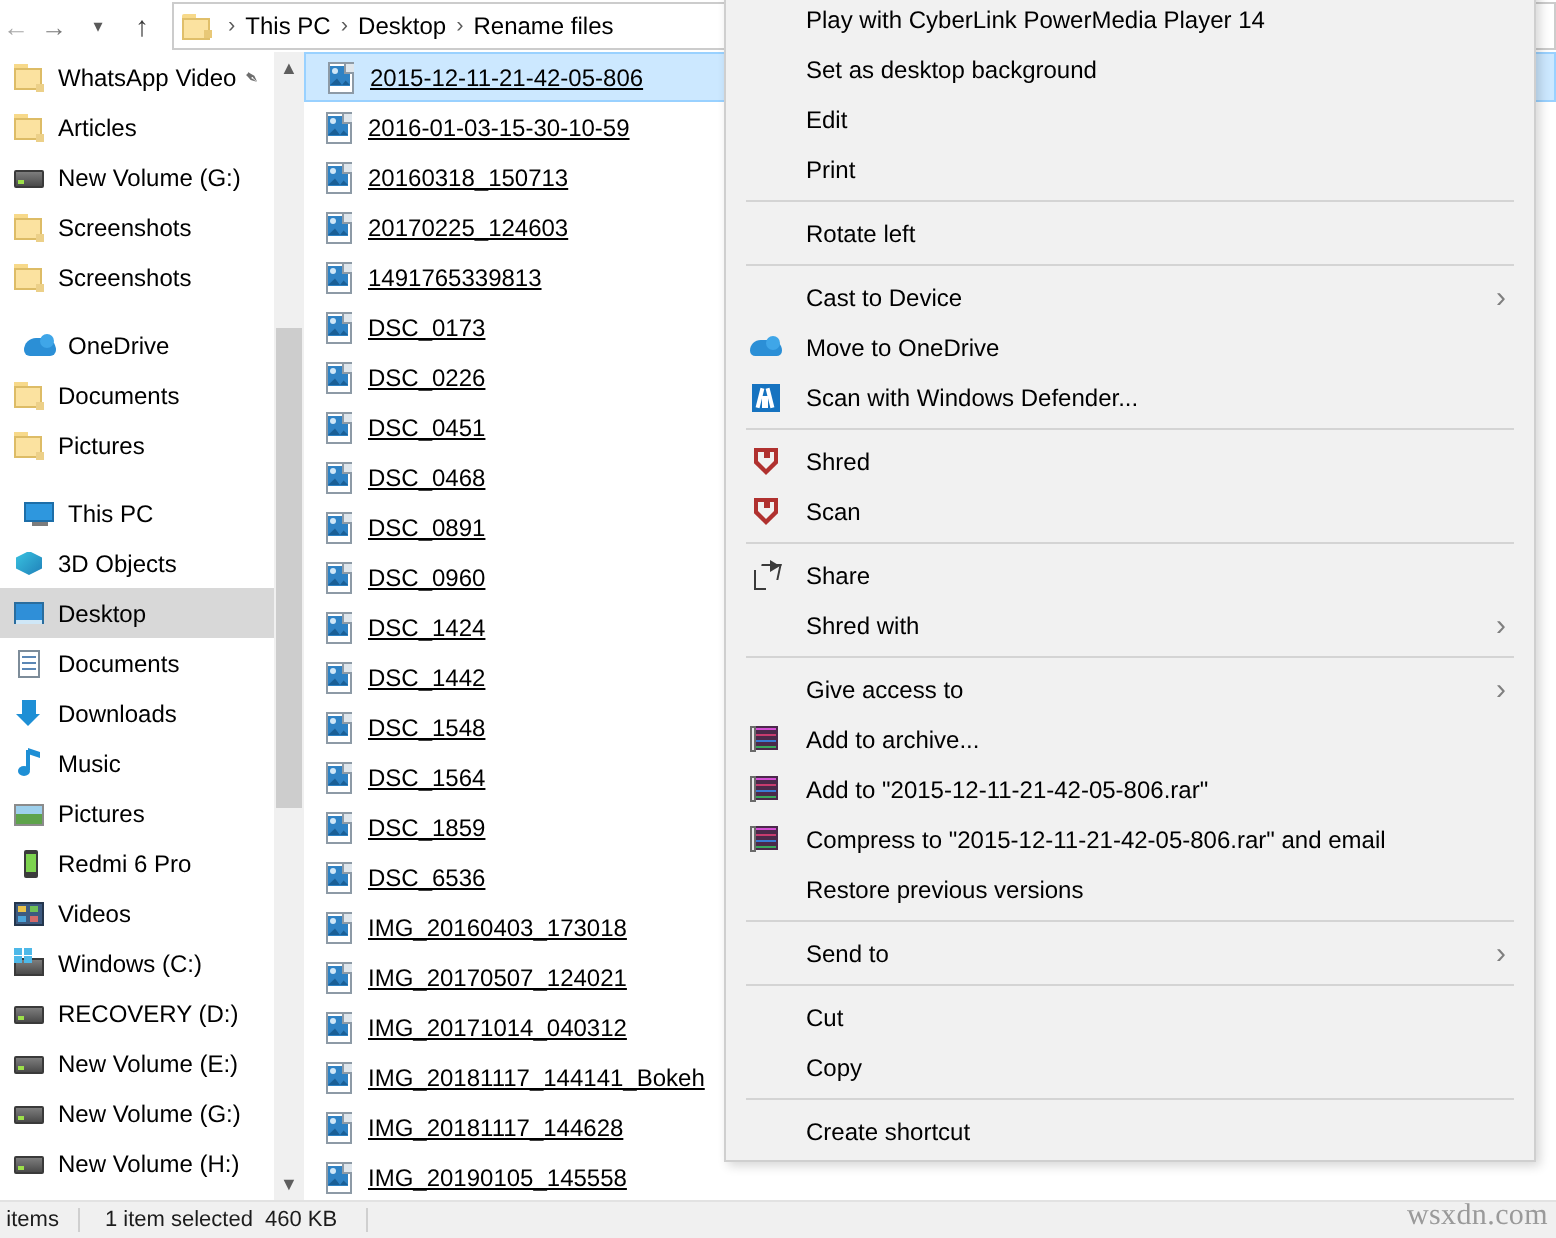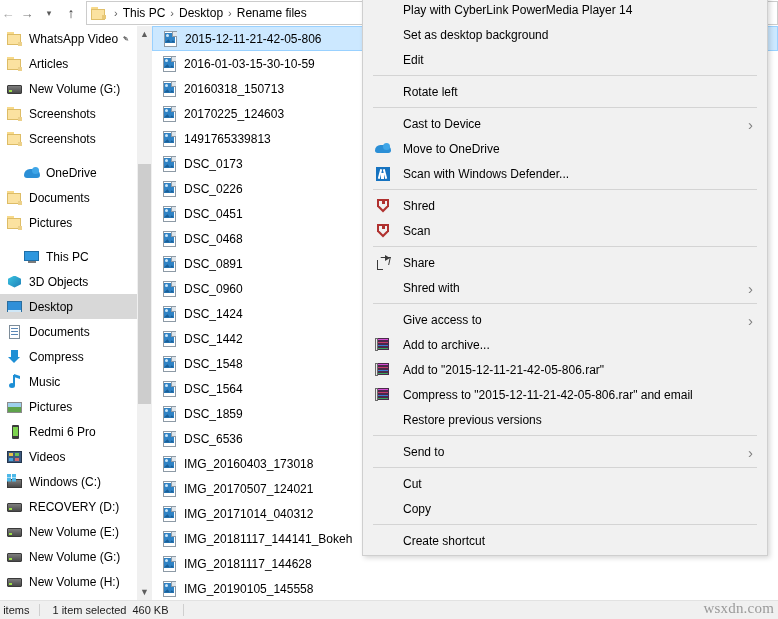--- a/index.html
+++ b/index.html
@@ -110,21 +110,21 @@
     width: 152px;
     flex: none;
     background: #ffffff;
     position: relative;
     overflow: hidden;
   }
   .navitem {
     height: 25px;
     display: flex;
     align-items: center;
-    padding-left: 24px;
+    padding-left: 12px;
     white-space: nowrap;
     font-size: 12px;
     color: #000;
     box-sizing: border-box;
   }
   .navitem.indent1 { padding-left: 7px; }
   .navitem.selected { background: #d8d8d8; }
   .navitem .label { margin-left: 6px; overflow: hidden; }
   .navitem .pin {
     margin-left: 4px; color: #6e6e6e; font-size: 10px;
@@ -218,21 +218,21 @@
     font-size: 12px;
     color: #000;
     white-space: nowrap;
     box-sizing: border-box;
   }
   .filerow.selected {
     background: #cce8ff;
     border: 1px solid #99d1ff;
     box-sizing: border-box;
   }
-  .filerow .fname { margin-left: 7px; }
+  .filerow .fname { margin-left: 7px; text-decoration: underline; }
 
   .ic-img { width: 15px; height: 16px; flex:none; position: relative; }
   .ic-img .page {
     position:absolute; left:1px; top:0px; width:13px; height:16px;
     background:#ffffff; border:1px solid #8d9aa6; box-sizing:border-box;
   }
   .ic-img .corner {
     position:absolute; right:1px; top:1px; width:4px; height:4px;
     background:#dfe6ec; border-left:1px solid #8d9aa6; border-bottom:1px solid #8d9aa6;
   }
@@ -475,21 +475,21 @@
               <i class="ln" style="top:7px"></i>
               <i class="ln" style="top:10px"></i>
             </span>
             <span class="label">Documents</span>
           </div>
           <div class="navitem indent1">
             <span class="ic ic-down">
               <i class="arr"></i>
               <i class="head"></i>
             </span>
-            <span class="label">Compress</span>
+            <span class="label">Downloads</span>
           </div>
           <div class="navitem indent1">
             <span class="ic ic-music">
               <i class="note"></i>
               <i class="flag"></i>
               <i class="ball"></i>
             </span>
             <span class="label">Music</span>
           </div>
           <div class="navitem indent1">
@@ -811,20 +811,23 @@
 <div id="ctxmenu">
     <div class="mi">
       <span class="mlabel noicon">Play with CyberLink PowerMedia Player 14</span>
     </div>
     <div class="mi">
       <span class="mlabel noicon">Set as desktop background</span>
     </div>
     <div class="mi">
       <span class="mlabel noicon">Edit</span>
     </div>
+    <div class="mi">
+      <span class="mlabel noicon">Print</span>
+    </div>
     <div class="msep"></div>
     <div class="mi">
       <span class="mlabel noicon">Rotate left</span>
     </div>
     <div class="msep"></div>
     <div class="mi">
       <span class="mlabel noicon">Cast to Device</span>
       <span class="submark" style="font-size: 15px;">›</span>
     </div>
     <div class="mi">

